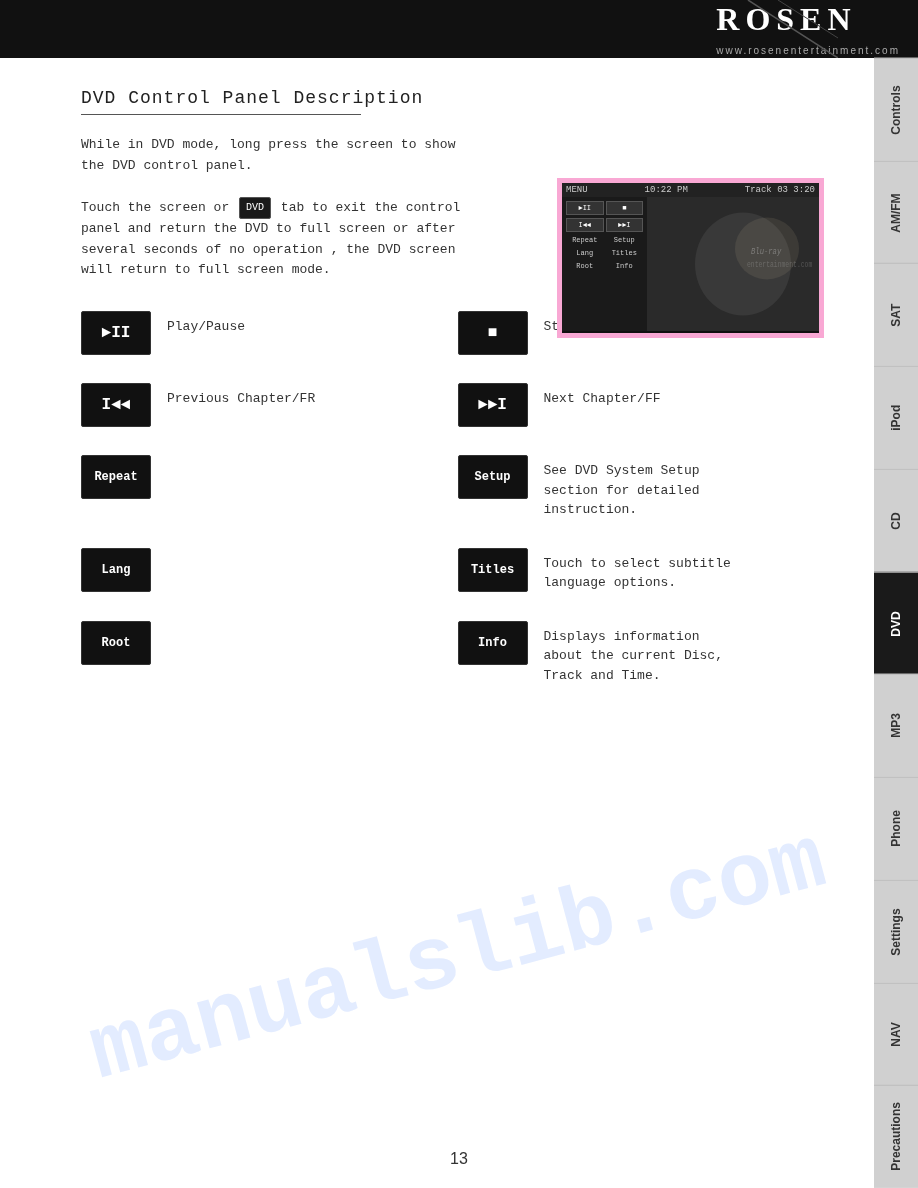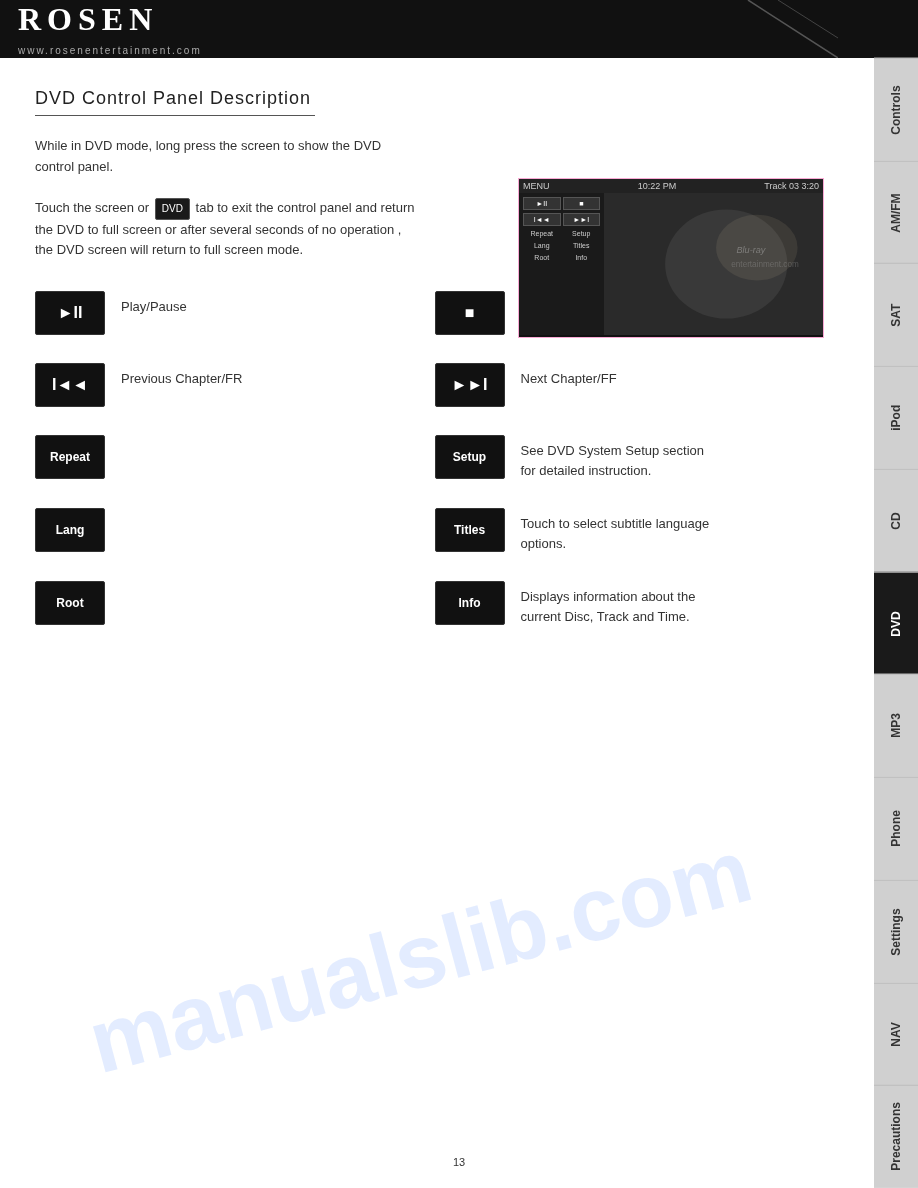--- a/index.html
+++ b/index.html
@@ -16,20 +16,21 @@
 
     
     .header {
       background: #111;
       width: 100%;
       height: 58px;
       display: flex;
       align-items: center;
       padding: 0 18px;
       position: relative;
+      justify-content: flex-end;
     }
     .header-logo {
       color: #fff;
       font-size: 32px;
       font-weight: bold;
       letter-spacing: 6px;
       font-family: Georgia, serif;
       line-height: 1;
     }
     .header-url {
@@ -84,21 +85,22 @@
       color: #fff;
     }
 
     
     .main-content {
       position: absolute;
       left: 0;
       top: 58px;
       right: 44px;
       bottom: 0;
-      padding: 30px 40px 30px 35px;
+      padding: 30px 40px 30px 81px;
+      font-family: Liberation Mono, monospace;
     }
 
     .page-title {
       font-size: 18px;
       font-weight: normal;
       color: #222;
       margin-bottom: 6px;
       letter-spacing: 1px;
     }
     .title-underline {
@@ -114,24 +116,24 @@
       line-height: 1.6;
       max-width: 380px;
       margin-bottom: 20px;
     }
 
     
     .screen-image {
       position: absolute;
       top: 120px;
       right: 50px;
-      width: 306px;
+      width: 267px;
       height: 160px;
       background: #111;
-      border: 1px solid #f9a8d4;
+      border: 5px solid #f9a8d4;
       overflow: hidden;
     }
     .screen-menu-bar {
       background: #222;
       color: #ccc;
       font-size: 9px;
       padding: 2px 4px;
       display: flex;
       justify-content: space-between;
     }
@@ -244,21 +246,21 @@
       transform: rotate(-15deg);
       white-space: nowrap;
     }
 
     
     .page-number {
       position: absolute;
       bottom: 20px;
       left: 50%;
       transform: translateX(-50%);
-      font-size: 11px;
+      font-size: 16px;
       color: #333;
     }
 
     
     .inline-dvd-btn {
       display: inline-block;
       background: #1a1a1a;
       color: #fff;
       font-size: 10px;
       padding: 2px 6px;

